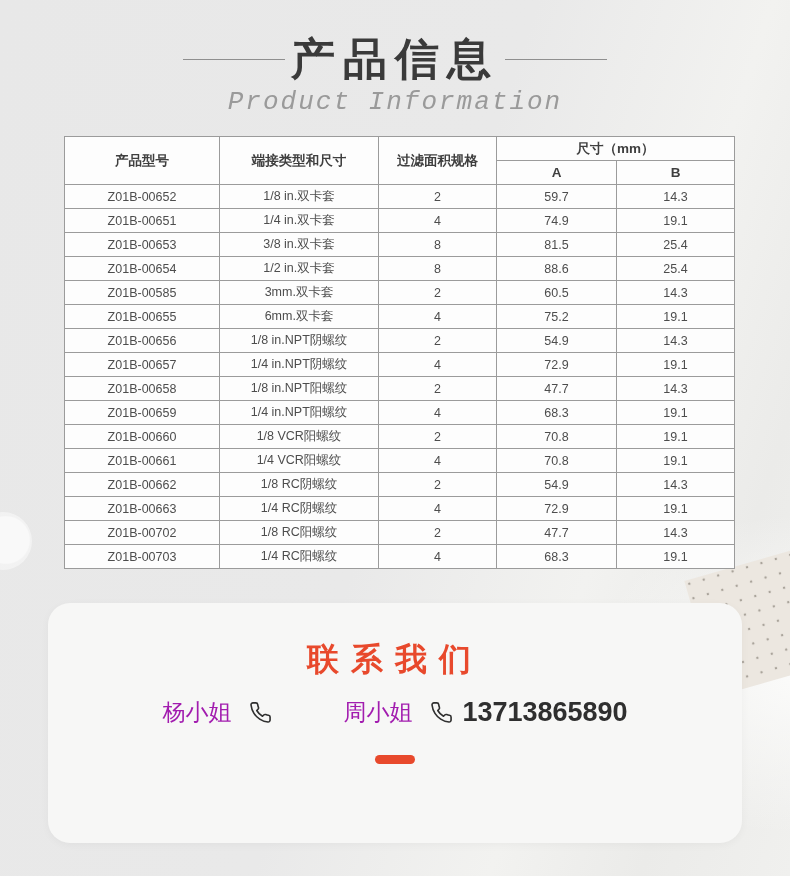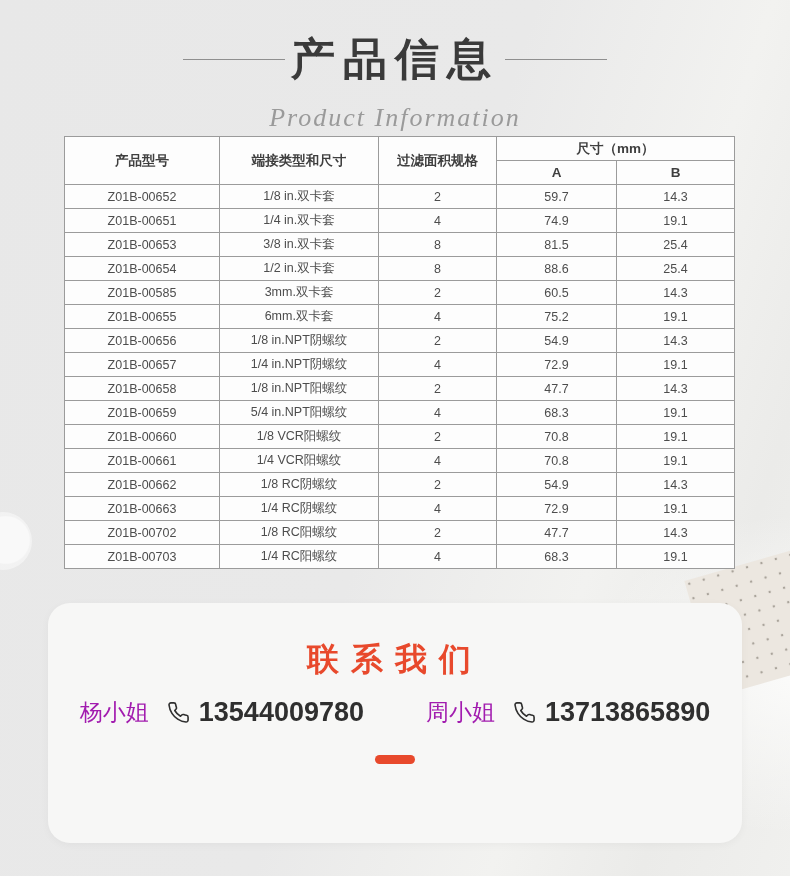--- a/index.html
+++ b/index.html
@@ -23,22 +23,22 @@
   }
   
   .header{position:absolute;top:34px;left:0;width:790px;text-align:center;z-index:2;}
   .title-row{display:flex;align-items:center;justify-content:center;gap:6px;}
   .title-line{width:102px;height:1px;background:#8f8f8f;}
   .page-title{
     font-size:44px;font-weight:700;color:#3a3a3a;
     letter-spacing:8px;line-height:1.15;white-space:nowrap;
   }
   .page-subtitle{
-    margin-top:18px;
-    font-family:Liberation Serif, serif;
+    margin-top:2px;
+    font-family:Liberation Mono, monospace;
     font-style:italic;font-size:26px;color:#9a9a9a;letter-spacing:2px;
   }
   
   .spec-table{
     position:absolute;left:64px;top:136px;z-index:2;
     border-collapse:collapse;table-layout:fixed;width:670px;padding-left:44px;
   }
   .spec-table th,.spec-table td{
     border:1px solid var(--table-border);
     background:#fdfdfd;
@@ -189,21 +189,21 @@
         </tr>
         <tr>
           <td>Z01B-00658</td>
           <td>1/8 in.NPT阳螺纹</td>
           <td>2</td>
           <td>47.7</td>
           <td>14.3</td>
         </tr>
         <tr>
           <td>Z01B-00659</td>
-          <td>5/4 in.NPT阳螺纹</td>
+          <td>1/4 in.NPT阳螺纹</td>
           <td>4</td>
           <td>68.3</td>
           <td>19.1</td>
         </tr>
         <tr>
           <td>Z01B-00660</td>
           <td>1/8 VCR阳螺纹</td>
           <td>2</td>
           <td>70.8</td>
           <td>19.1</td>
@@ -250,21 +250,20 @@
     <div class="card-title">联系我们</div>
 
     <div class="contact-row">
       <div class="contact-group">
         <span class="contact-name">杨小姐</span>
         <span class="phone-icon">
           <svg viewBox="0 0 24 24" width="23" height="23" fill="none" stroke="#2f2f2f" stroke-width="1.7" stroke-linecap="round" stroke-linejoin="round">
               <path d="M22 16.92v3a2 2 0 0 1-2.18 2 19.79 19.79 0 0 1-8.63-3.07 19.5 19.5 0 0 1-6-6A19.79 19.79 0 0 1 2.12 4.18 2 2 0 0 1 4.11 2h3a2 2 0 0 1 2 1.72c.12.96.36 1.9.7 2.81a2 2 0 0 1-.45 2.11L8.09 9.91a16 16 0 0 0 6 6l1.27-1.27a2 2 0 0 1 2.11-.45c.91.34 1.85.58 2.81.7A2 2 0 0 1 22 16.92z"></path>
             </svg>
         </span>
-        <span class="contact-phone">13544009780</span>
       </div>
       <div class="contact-group">
         <span class="contact-name">周小姐</span>
         <span class="phone-icon">
           <svg viewBox="0 0 24 24" width="23" height="23" fill="none" stroke="#2f2f2f" stroke-width="1.7" stroke-linecap="round" stroke-linejoin="round">
               <path d="M22 16.92v3a2 2 0 0 1-2.18 2 19.79 19.79 0 0 1-8.63-3.07 19.5 19.5 0 0 1-6-6A19.79 19.79 0 0 1 2.12 4.18 2 2 0 0 1 4.11 2h3a2 2 0 0 1 2 1.72c.12.96.36 1.9.7 2.81a2 2 0 0 1-.45 2.11L8.09 9.91a16 16 0 0 0 6 6l1.27-1.27a2 2 0 0 1 2.11-.45c.91.34 1.85.58 2.81.7A2 2 0 0 1 22 16.92z"></path>
             </svg>
         </span>
         <span class="contact-phone">13713865890</span>
       </div>

